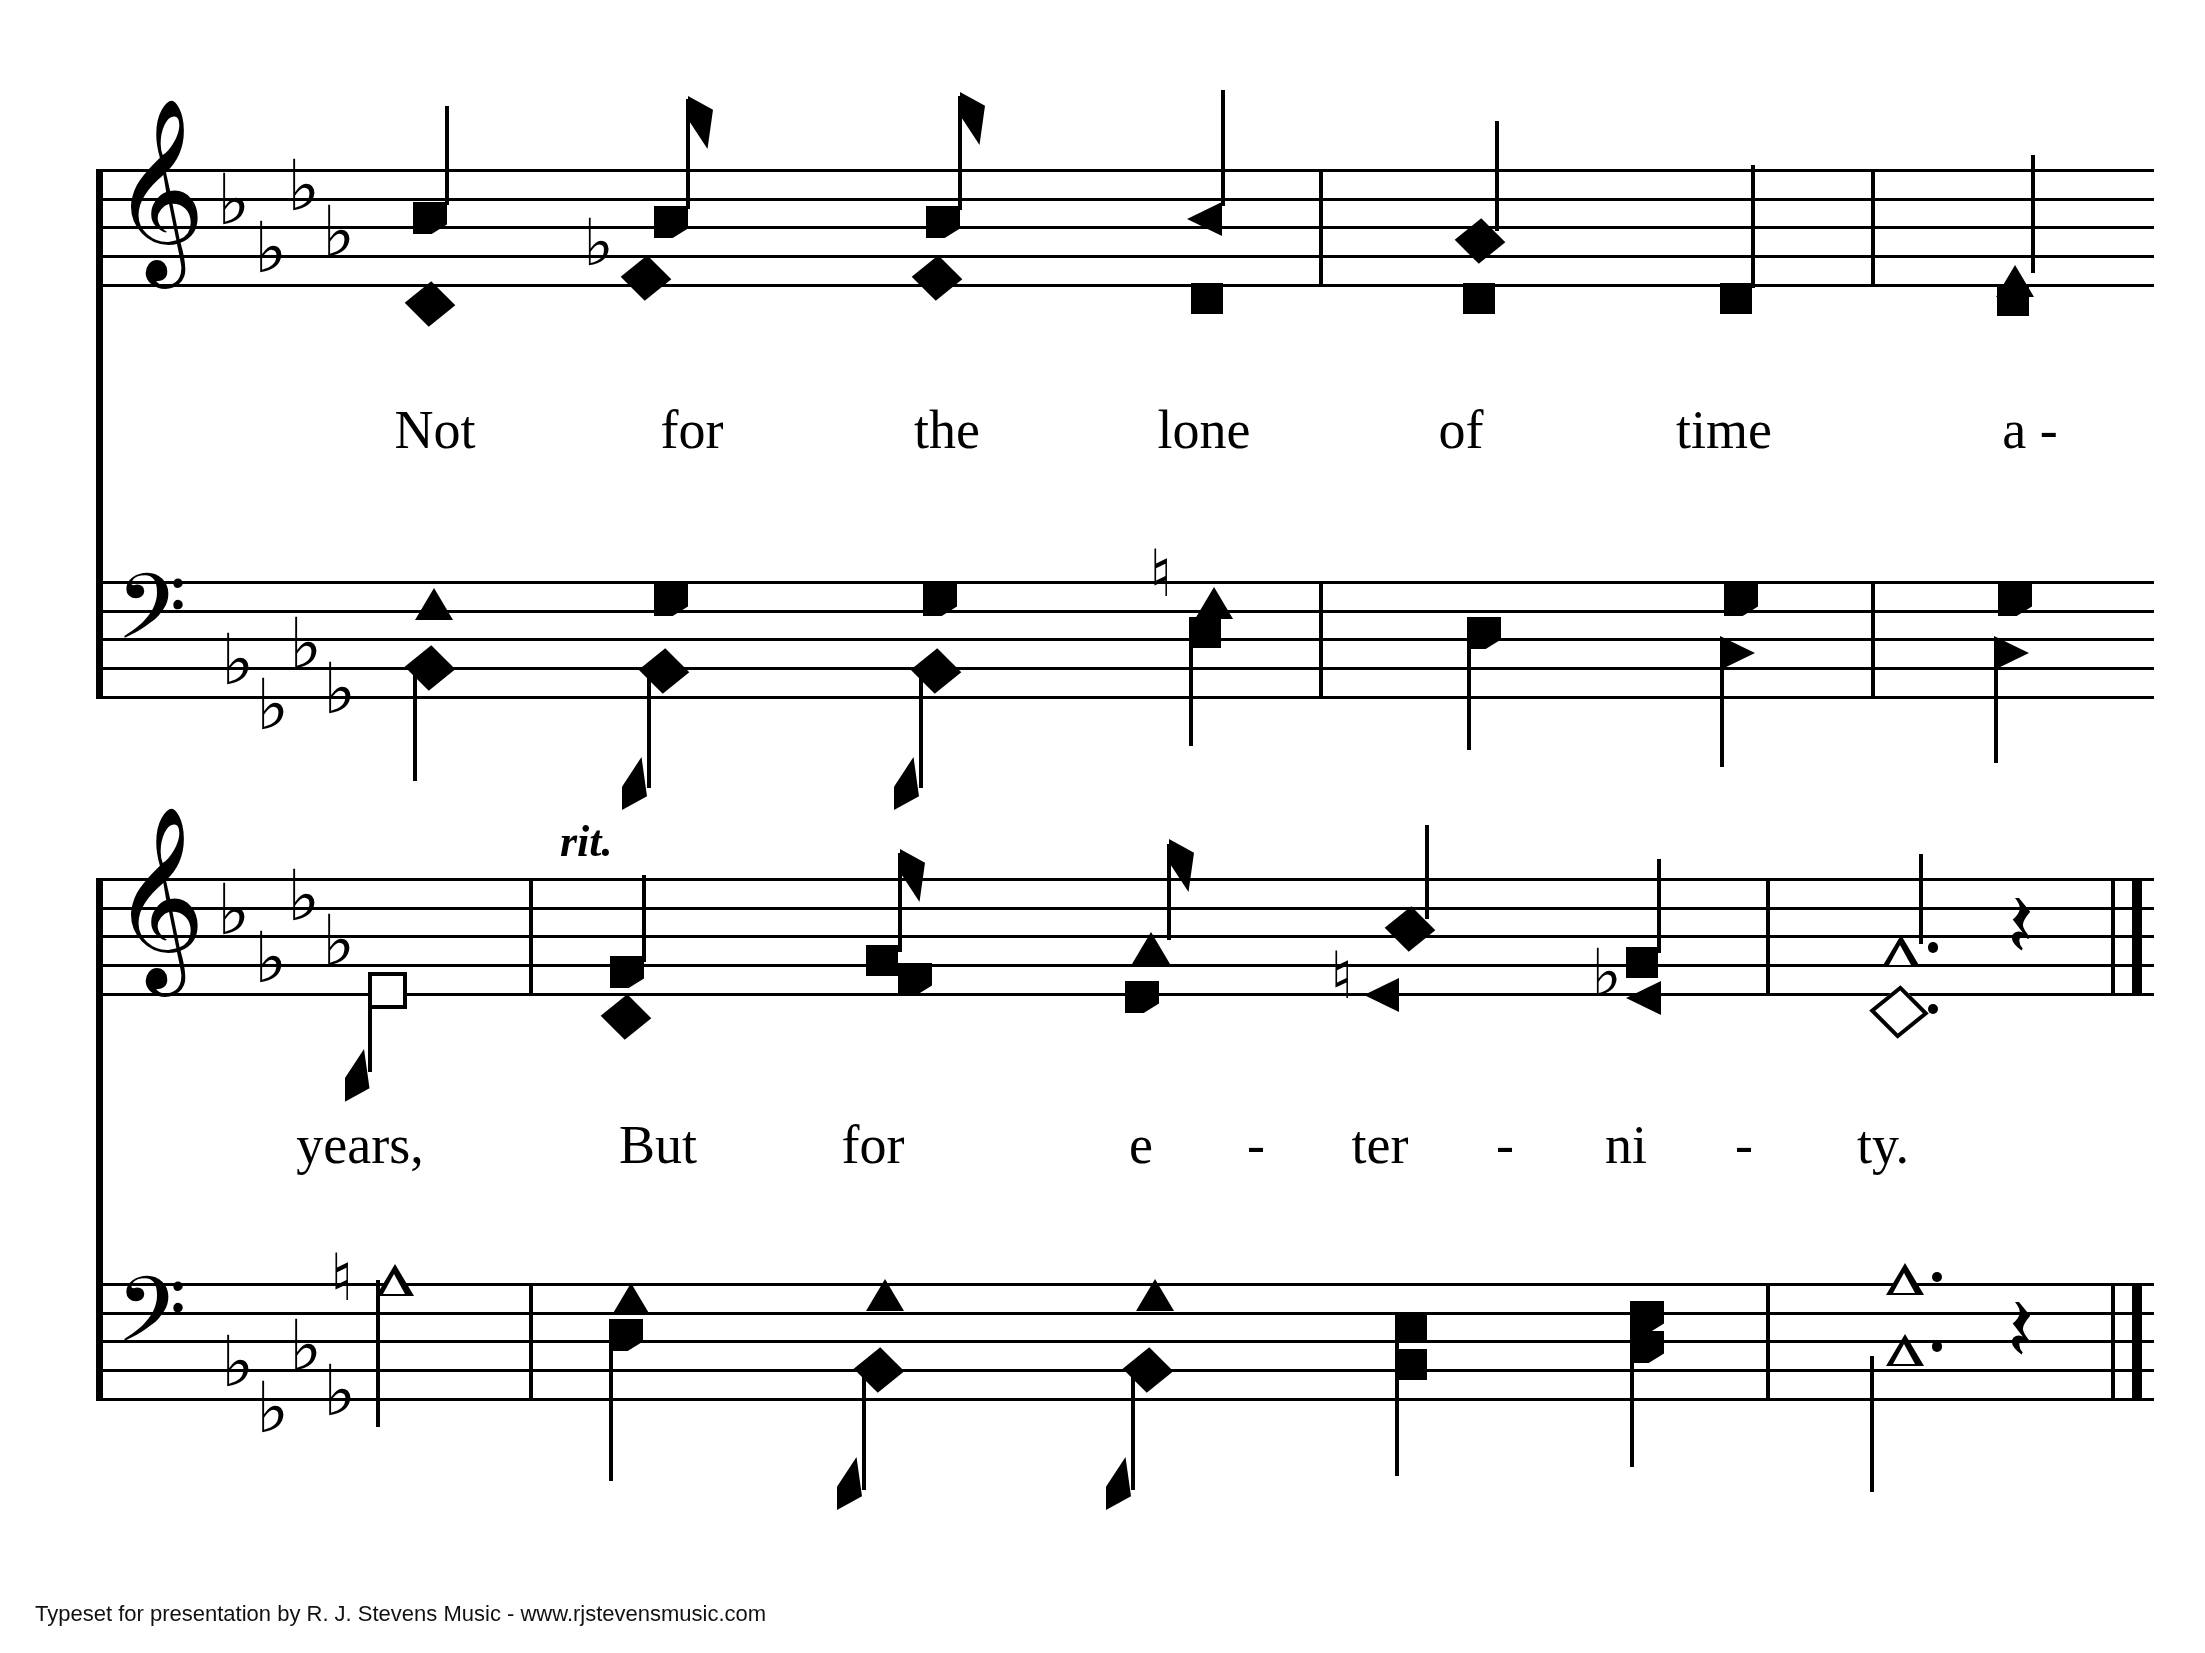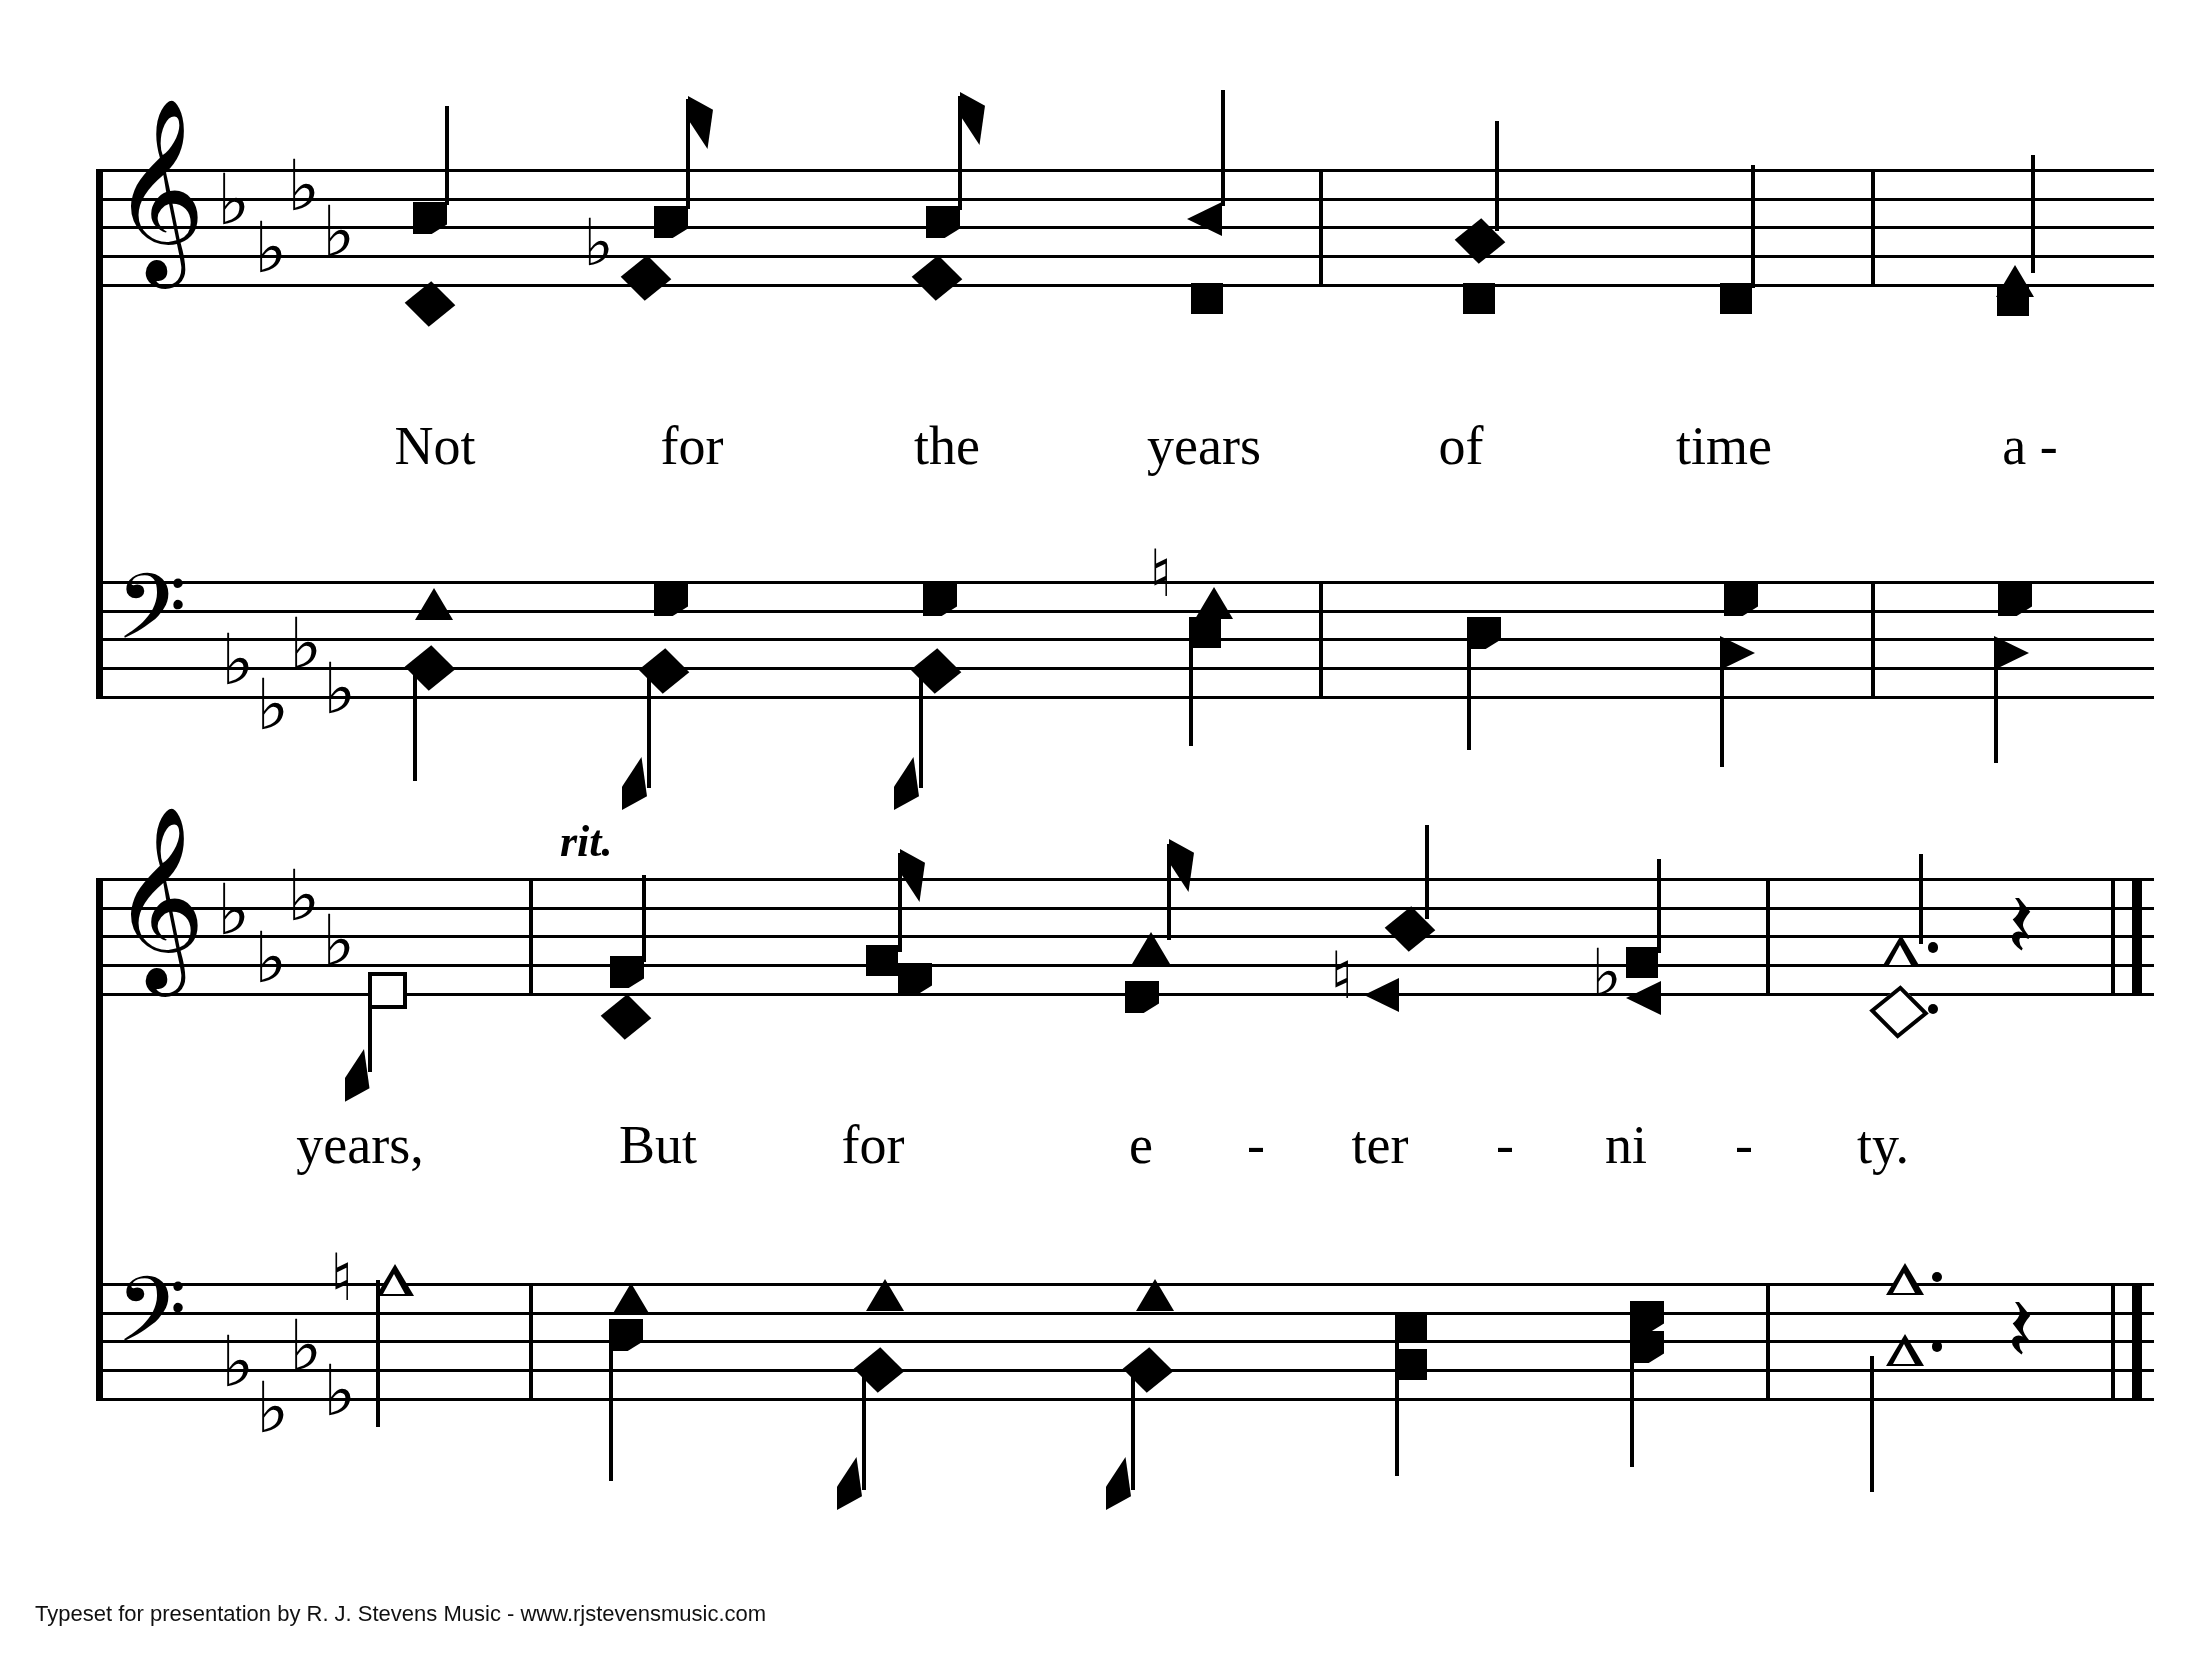--- a/index.html
+++ b/index.html
@@ -307,25 +307,25 @@
       <div class="head h-tri"></div>
       <div class="stem" style="left:35px; top:-110px; height:118px;"></div>
     </div>
     <div class="note" style="left:1997px; top:285px;">
       <div class="head h-square"></div>
     </div>
 
     <div class="barline" style="left:1319px; top:169px; height:118px;"></div>
     <div class="barline" style="left:1871px; top:169px; height:118px;"></div>
 
-    <div class="lyricline" style="top:415px;text-align:center;">
+    <div class="lyricline" style="top:399px;text-align:center;">
       <span class="lyric" style="left:435px;">Not</span>
       <span class="lyric" style="left:692px;">for</span>
       <span class="lyric" style="left:947px;">the</span>
-      <span class="lyric" style="left:1204px;">years</span>
+      <span class="lyric" style="left:1204px;">lone</span>
       <span class="lyric" style="left:1461px;">of</span>
       <span class="lyric" style="left:1724px;">time</span>
       <span class="lyric" style="left:2030px;">a -</span>
     </div>
 
     <div class="staff" style="top:581px;">
       <div class="line l1"></div>
       <div class="line l2"></div>
       <div class="line l3"></div>
       <div class="line l4"></div>

